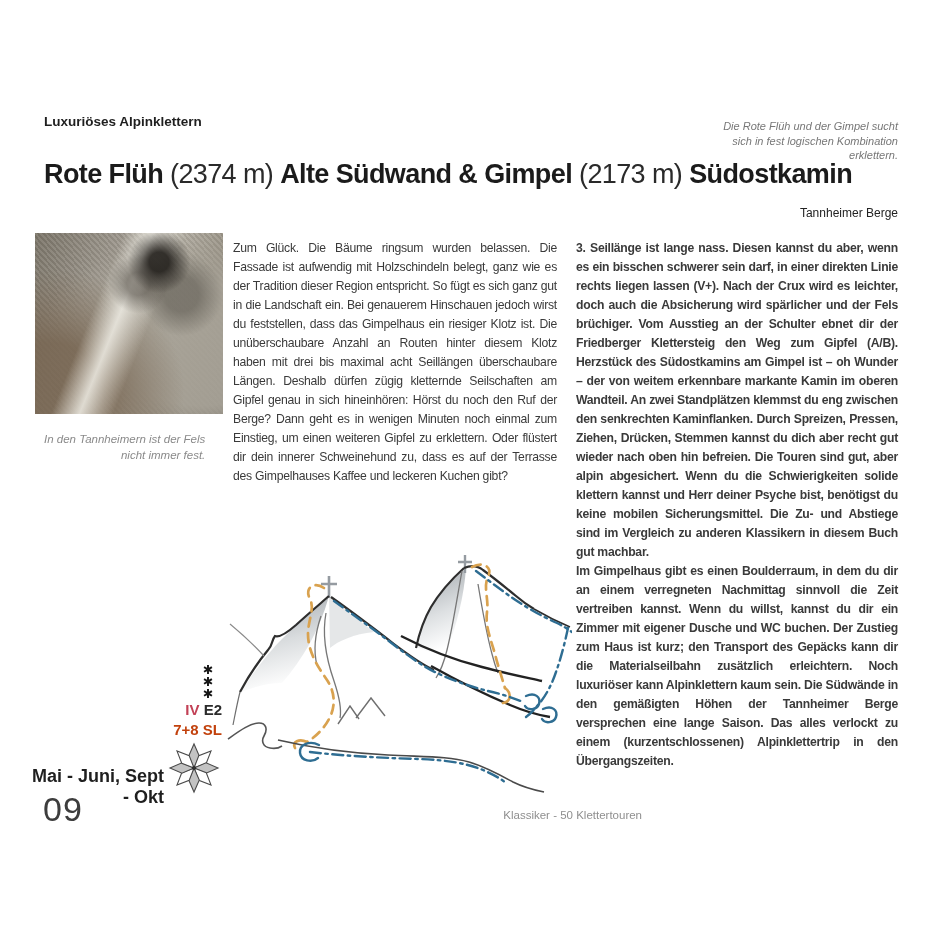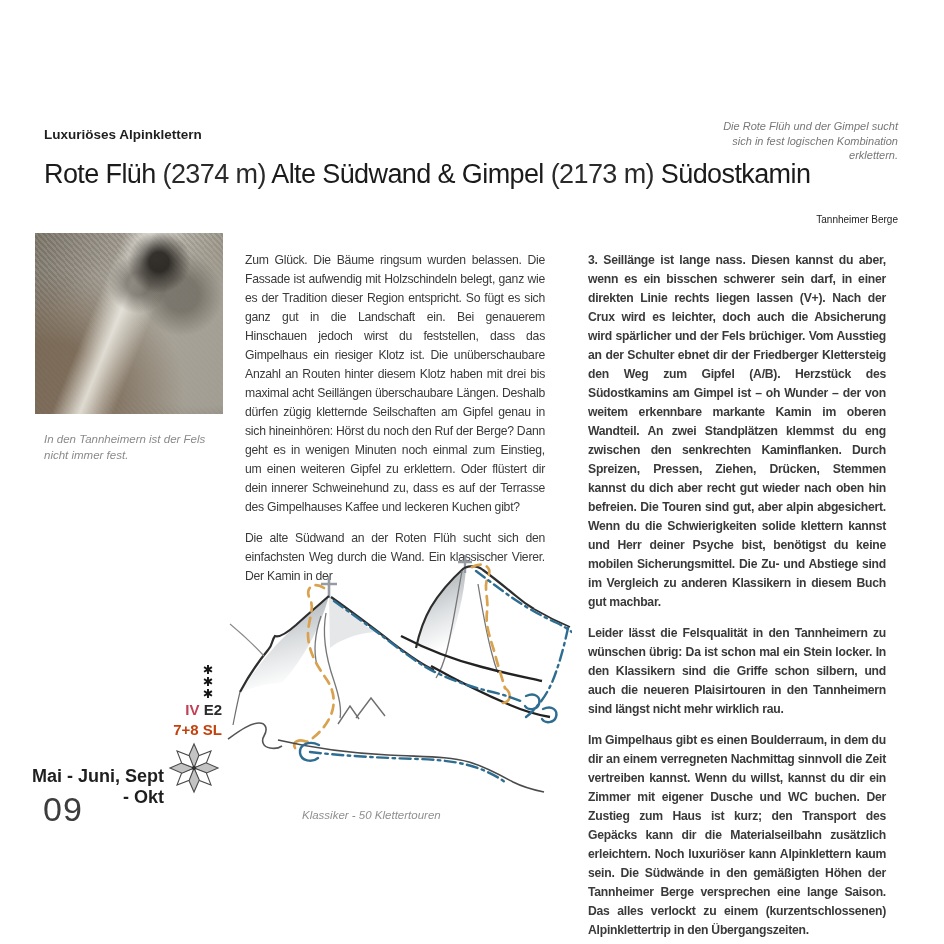--- a/index.html
+++ b/index.html
@@ -1,58 +1,58 @@
 <!DOCTYPE html>
 <html lang="de" style="--accent-red: #c24156; --route-orange: #d9a24f; --route-blue: #2e6d92; --body-text: #3a3a3a; --muted-text: #8a8a8a; --heading-text: #1b1b1b;"><head>
 <meta charset="utf-8">
 <style>
   html,body{margin:0;padding:0;}
   body{
     width:944px;height:944px;position:relative;background:#ffffff;
     font-family:"Liberation Sans", sans-serif;color:#3a3a3a;overflow:hidden;
   }
-  .kicker{position:absolute;left:44px;top:114px;font-size:13.5px;font-weight:bold;color:#1f1f1f;margin-top:13px;}
+  .kicker{position:absolute;left:44px;top:114px;font-size:13.5px;font-weight:bold;color:#1f1f1f;}
   .intro{position:absolute;right:46px;top:119px;text-align:right;font-style:italic;
          font-size:11px;color:#777;line-height:14.5px;}
   .title{position:absolute;left:44px;top:159px;width:858px;font-size:27px;
          letter-spacing:-0.6px;color:#1b1b1b;white-space:nowrap;}
-  .title .name{font-weight:normal;text-align:right;}
+  .title .name{font-weight:bold;text-align:right;}
   .title .elev{font-weight:normal;color:#2a2a2a;}
-  .region{position:absolute;right:46px;top:206px;font-size:10px;color:#222;margin-top:8px;}
+  .region{position:absolute;right:46px;top:206px;font-size:12px;color:#222;}
   .photo{position:absolute;left:35px;top:233px;width:188px;height:181px;
     background:
       radial-gradient(circle at 66% 16%, rgba(35,32,28,.9) 0 5%, rgba(35,32,28,0) 16%),
       radial-gradient(circle at 55% 28%, rgba(70,64,56,.55) 0 7%, rgba(70,64,56,0) 18%),
       radial-gradient(circle at 78% 34%, rgba(80,76,68,.5) 0 9%, rgba(80,76,68,0) 22%),
       linear-gradient(112deg, rgba(244,242,236,0) 34%, rgba(240,238,230,.85) 45%, rgba(244,242,236,0) 58%),
       radial-gradient(ellipse at 8% 88%, rgba(118,100,80,.85) 0 22%, rgba(118,100,80,0) 55%),
       radial-gradient(ellipse at 90% 62%, rgba(168,163,152,.9) 0 38%, rgba(168,163,152,0) 70%),
       repeating-linear-gradient(48deg, rgba(255,255,255,.07) 0 2px, rgba(20,18,14,.08) 2px 4px),
       linear-gradient(115deg, #7c766a 0%, #9a948a 28%, #b3aea3 55%, #8e8779 80%, #6e695f 100%);
   }
   .caption{position:absolute;left:44px;top:432px;font-size:11.5px;font-style:italic;
-           color:#8a8a8a;line-height:15.5px;}
+           color:#8a8a8a;line-height:15.5px;text-align:right;}
   .col{position:absolute;top:239px;font-size:12.2px;line-height:19px;letter-spacing:-0.25px;
        color:#3a3a3a;text-align:justify;hyphens:auto;-webkit-hyphens:auto;}
-  .col p{margin:12px;}
+  .col p{margin:0;}
   .col-mid{left:233px;width:324px;}
   .col-right{left:576px;width:322px;font-weight:bold;}
   .stars{position:absolute;left:194px;top:664px;width:28px;text-align:center;
          font-size:12.5px;line-height:12px;color:#161616;}
   .grade{position:absolute;left:118px;top:701px;width:104px;text-align:right;
          font-size:15px;font-weight:bold;color:#2b2b2b;}
   .grade .roman{color:var(--accent-red,#c24156);}
   .length{position:absolute;left:118px;top:721px;width:104px;text-align:right;
           font-size:15px;font-weight:bold;color:#c2410c;}
   .season{position:absolute;left:26px;top:766px;width:138px;text-align:right;
           font-size:18px;font-weight:bold;color:#1f1f1f;}
   .compass{position:absolute;left:168px;top:742px;width:52px;height:52px;}
   .page-num{position:absolute;left:43px;top:790px;font-size:34px;color:#3d3d3d;letter-spacing:1px;}
-  .footer{position:absolute;left:302px;top:809px;width:340px;text-align:left;
-          font-size:11.5px;font-style:italic;color:#8f8f8f;}
+  .footer{position:absolute;left:302px;top:809px;width:340px;text-align:right;
+          font-size:11.5px;color:#8f8f8f;}
   .topo{position:absolute;left:226px;top:526px;width:346px;height:268px;}
   .topo .orange{stroke:var(--route-orange,#d9a24f);stroke-width:2.7;stroke-dasharray:9 6.5;}
   .topo .orange-solid{stroke:var(--route-orange,#d9a24f);stroke-width:2.7;}
   .topo .blue{stroke:var(--route-blue,#2e6d92);stroke-width:2.4;stroke-dasharray:11 4.5 2.5 4.5;}
   .topo .blue-solid{stroke:var(--route-blue,#2e6d92);stroke-width:2.4;}
 </style>
 </head>
 <body>
 
 <div class="kicker">Luxuriöses Alpinklettern</div>
@@ -65,25 +65,23 @@
 <div class="region">Tannheimer Berge</div>
 
 <div class="photo"></div>
 <div class="caption">
   <div>In den Tannheimern ist der Fels</div>
   <div>nicht immer fest.</div>
 </div>
 
 <div class="col col-mid">
   <p>Zum Glück. Die Bäume ringsum wurden belassen. Die Fassade ist aufwendig mit Holzschindeln belegt, ganz wie es der Tradition dieser Region entspricht. So fügt es sich ganz gut in die Landschaft ein. Bei genauerem Hinschauen jedoch wirst du feststellen, dass das Gimpelhaus ein riesiger Klotz ist. Die unüberschaubare Anzahl an Routen hinter diesem Klotz haben mit drei bis maximal acht Seillängen überschaubare Längen. Deshalb dürfen zügig kletternde Seilschaften am Gipfel genau in sich hineinhören: Hörst du noch den Ruf der Berge? Dann geht es in wenigen Minuten noch einmal zum Einstieg, um einen weiteren Gipfel zu erklettern. Oder flüstert dir dein innerer Schweinehund zu, dass es auf der Terrasse des Gimpelhauses Kaffee und leckeren Kuchen gibt?</p>
-  <p>Die alte Südwand an der Roten Flüh sucht sich den einfachsten Weg durch die Wand. Ein klassischer Vierer. Der Kamin in der</p>
 </div>
 <div class="col col-right">
   <p>3. Seillänge ist lange nass. Diesen kannst du aber, wenn es ein bisschen schwerer sein darf, in einer direkten Linie rechts liegen lassen (V+). Nach der Crux wird es leichter, doch auch die Absicherung wird spärlicher und der Fels brüchiger. Vom Ausstieg an der Schulter ebnet dir der Friedberger Klettersteig den Weg zum Gipfel (A/B). Herzstück des Südostkamins am Gimpel ist – oh Wunder – der von weitem erkennbare markante Kamin im oberen Wandteil. An zwei Standplätzen klemmst du eng zwischen den senkrechten Kaminflanken. Durch Spreizen, Pressen, Ziehen, Drücken, Stemmen kannst du dich aber recht gut wieder nach oben hin befreien. Die Touren sind gut, aber alpin abgesichert. Wenn du die Schwierigkeiten solide klettern kannst und Herr deiner Psyche bist, benötigst du keine mobilen Sicherungsmittel. Die Zu- und Abstiege sind im Vergleich zu anderen Klassikern in diesem Buch gut machbar.</p>
-  <p>Leider lässt die Felsqualität in den Tannheimern zu wünschen übrig: Da ist schon mal ein Stein locker. In den Klassikern sind die Griffe schon silbern, und auch die neueren Plaisirtouren in den Tannheimern sind längst nicht mehr wirklich rau.</p>
   <p>Im Gimpelhaus gibt es einen Boulderraum, in dem du dir an einem verregneten Nachmittag sinnvoll die Zeit vertreiben kannst. Wenn du willst, kannst du dir ein Zimmer mit eigener Dusche und WC buchen. Der Zustieg zum Haus ist kurz; den Transport des Gepäcks kann dir die Materialseilbahn zusätzlich erleichtern. Noch luxuriöser kann Alpinklettern kaum sein. Die Südwände in den gemäßigten Höhen der Tannheimer Berge versprechen eine lange Saison. Das alles verlockt zu einem (kurzentschlossenen) Alpinklettertrip in den Übergangszeiten.</p>
 </div>
 
 <svg class="topo" viewBox="0 0 346 268" xmlns="http://www.w3.org/2000/svg">
   <defs>
     <linearGradient id="gL" x1="0" y1="0" x2="0.25" y2="1">
       <stop offset="0" stop-color="#9da3a8"></stop>
         <stop offset="0.55" stop-color="#d9dcde"></stop>
         <stop offset="1" stop-color="#ffffff"></stop>
     </linearGradient>

